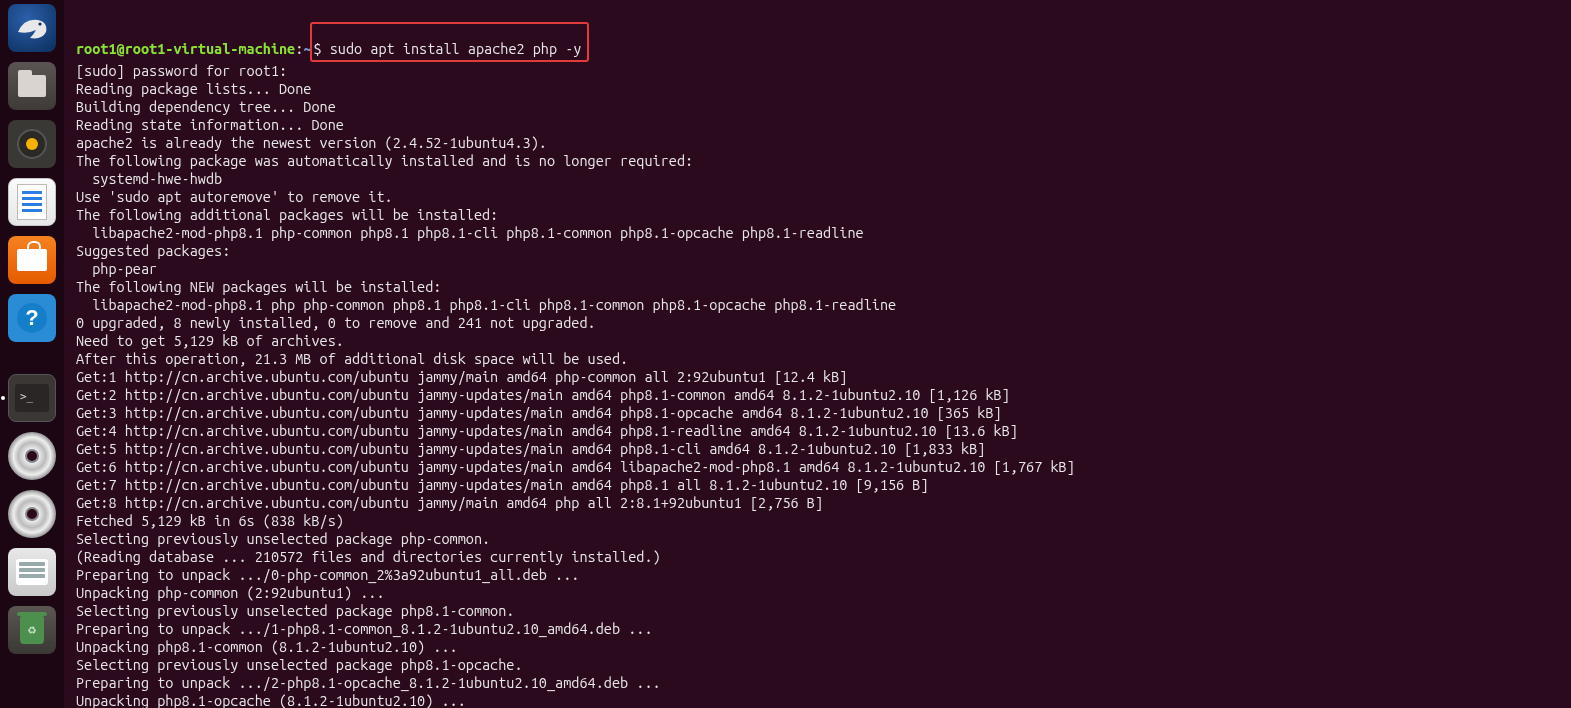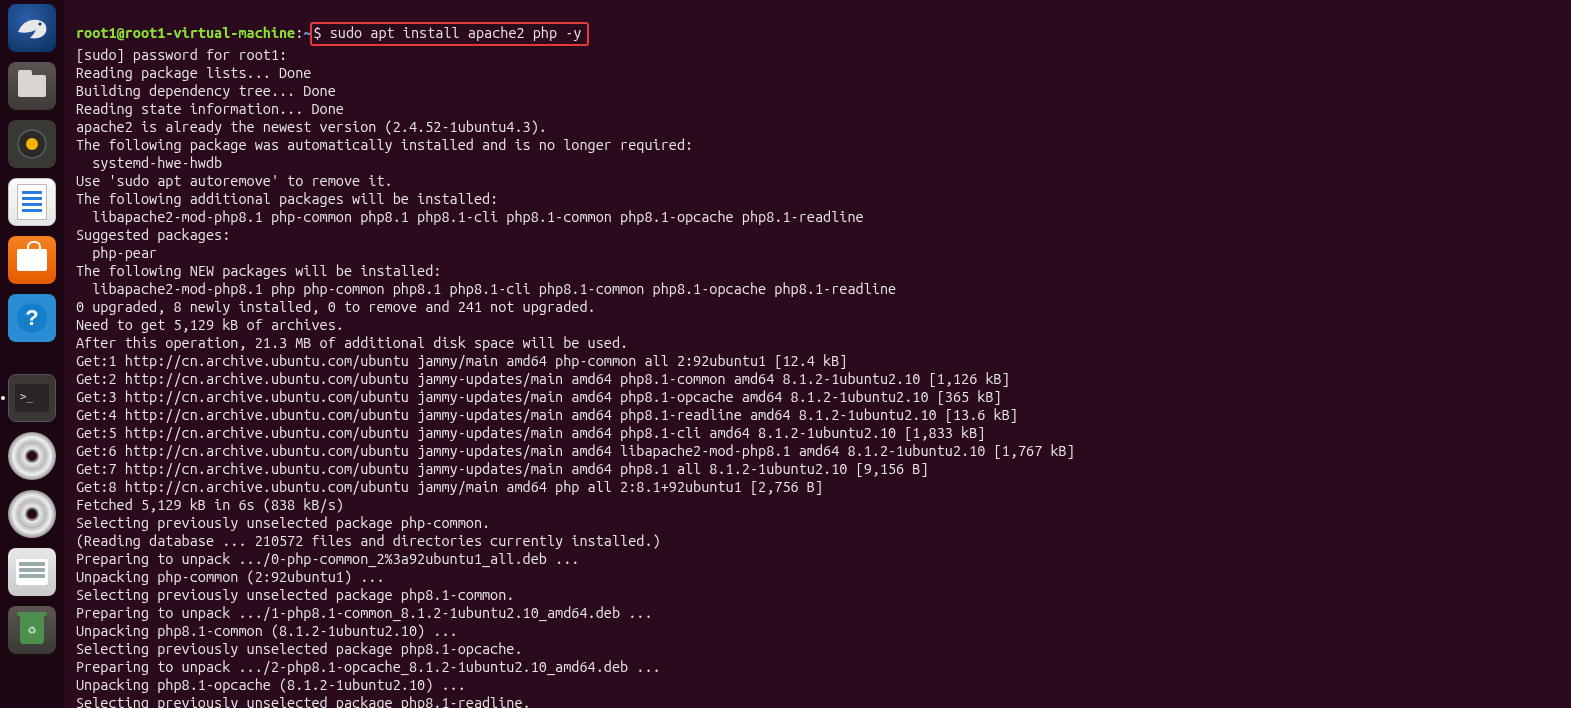--- a/index.html
+++ b/index.html
@@ -85,21 +85,21 @@
     white-space: pre;
     overflow: hidden;
   }
   .prompt-user { color: #8ae234; font-weight: bold; }
   .prompt-colon { color: #e8e8e8; }
   .prompt-path { color: #729fcf; font-weight: bold; }
   .highlight-box {
     display: inline-block;
     border: 2px solid #e23b3b;
     border-radius: 3px;
-    padding: 0 6px 2px 2px;
+    padding: 16px 6px 2px 2px;
     margin-left: -2px;
     text-align: right;
   }
   .line { display:block; }
 </style>
 </head>
 <body>
 
 <div class="launcher">
   <div class="launcher-icon thunderbird">

